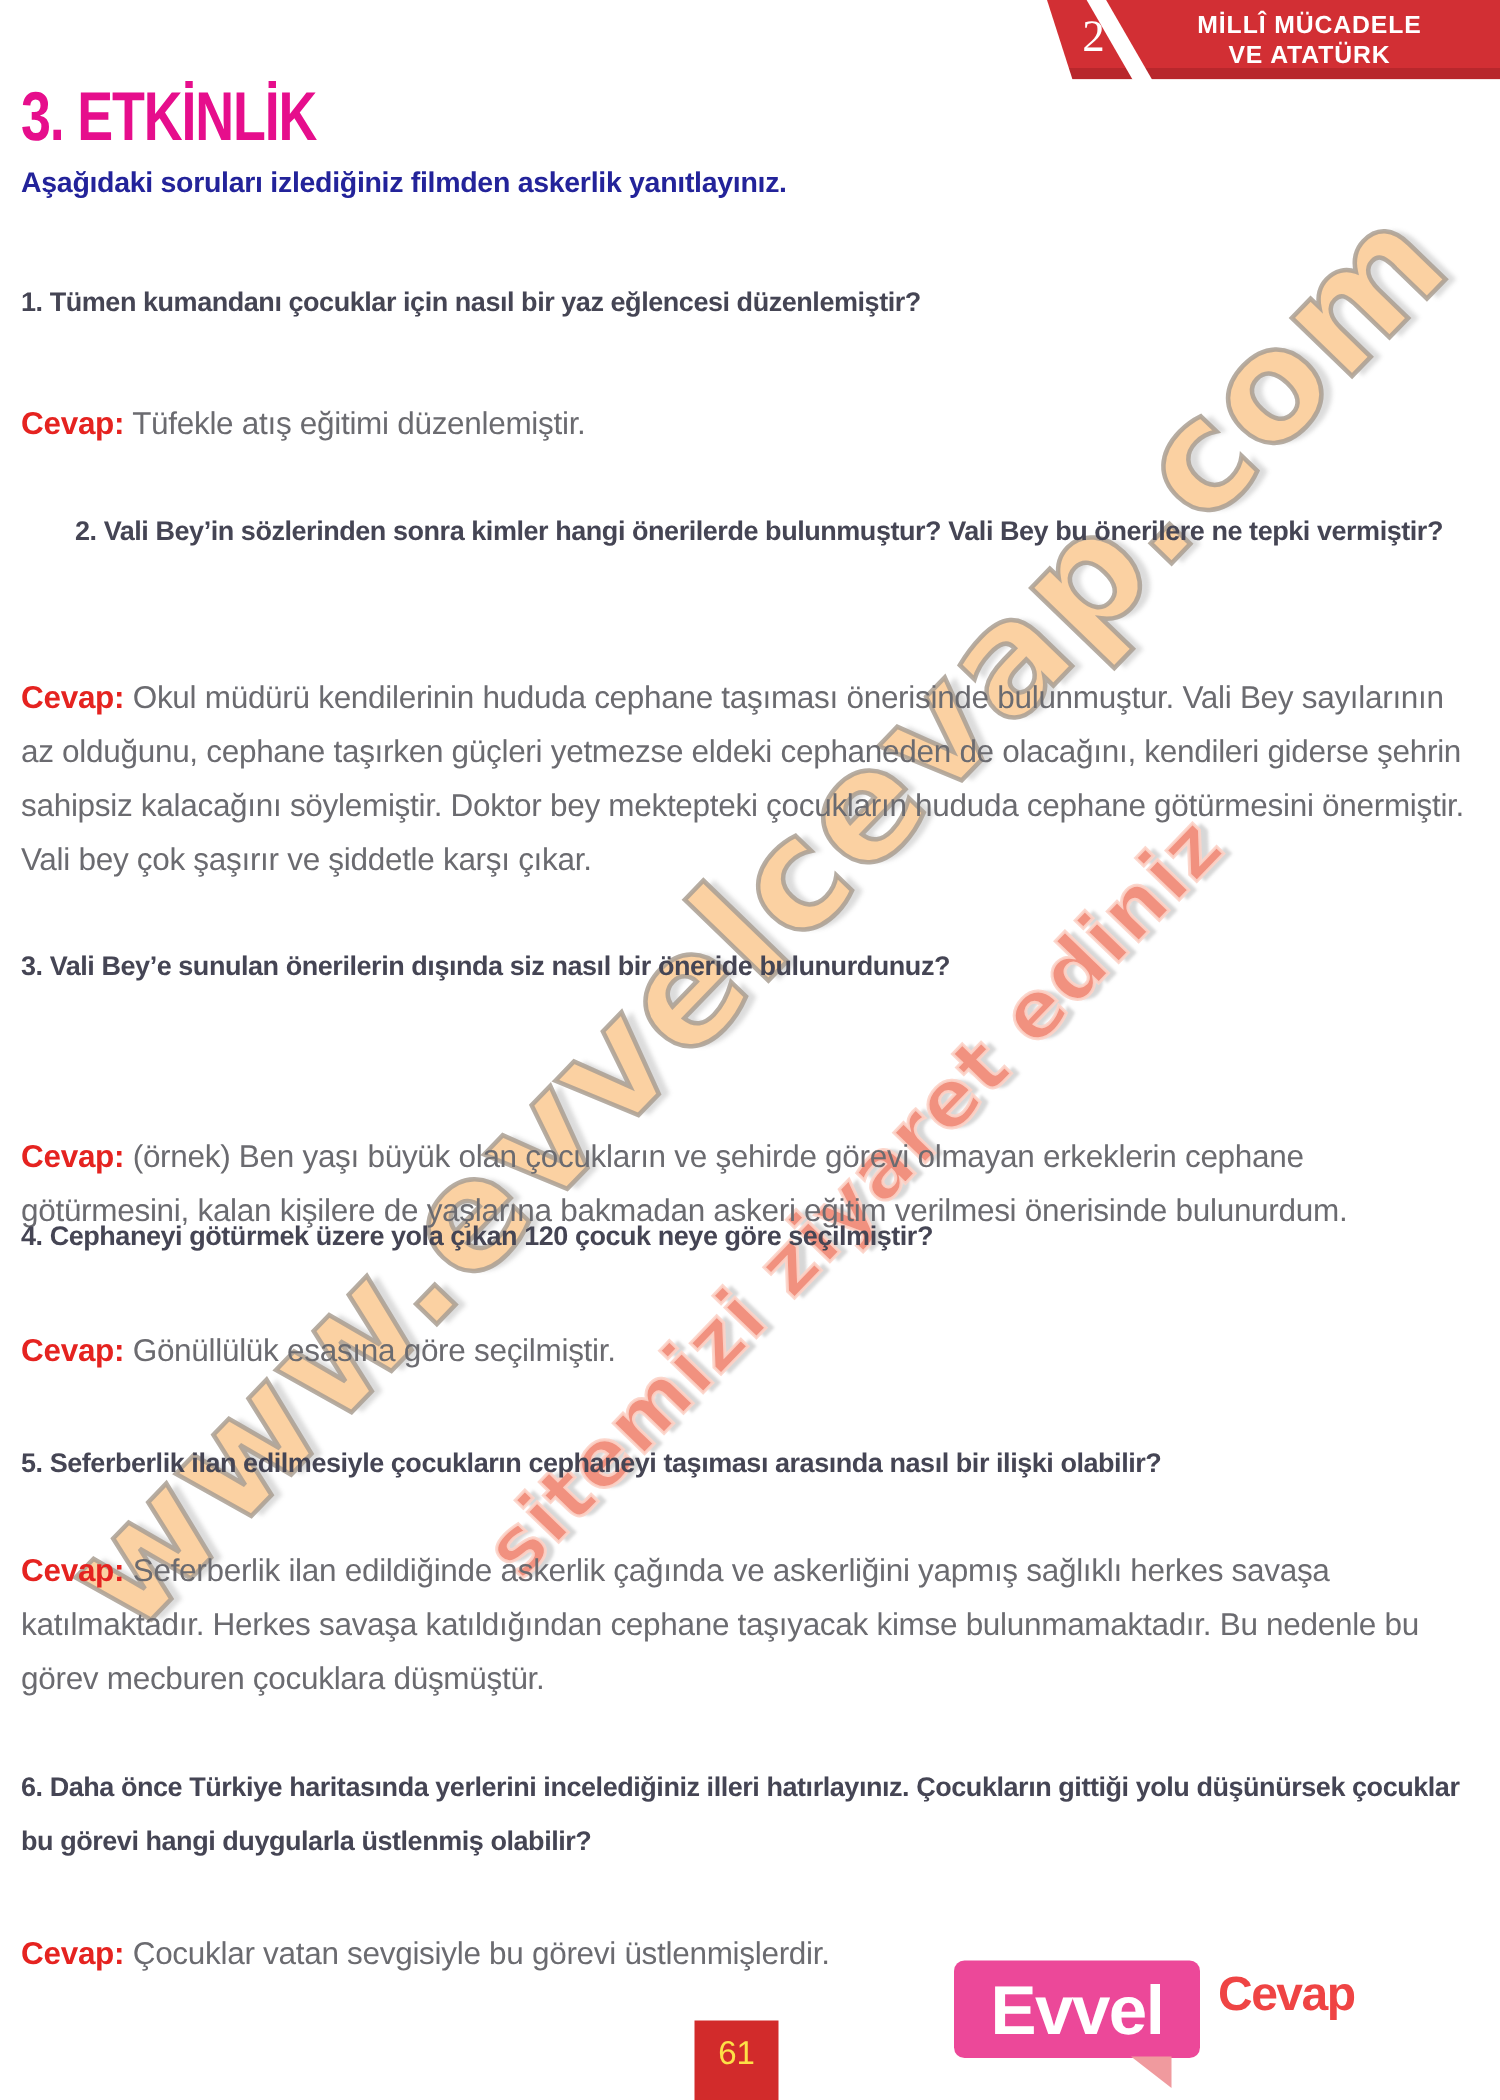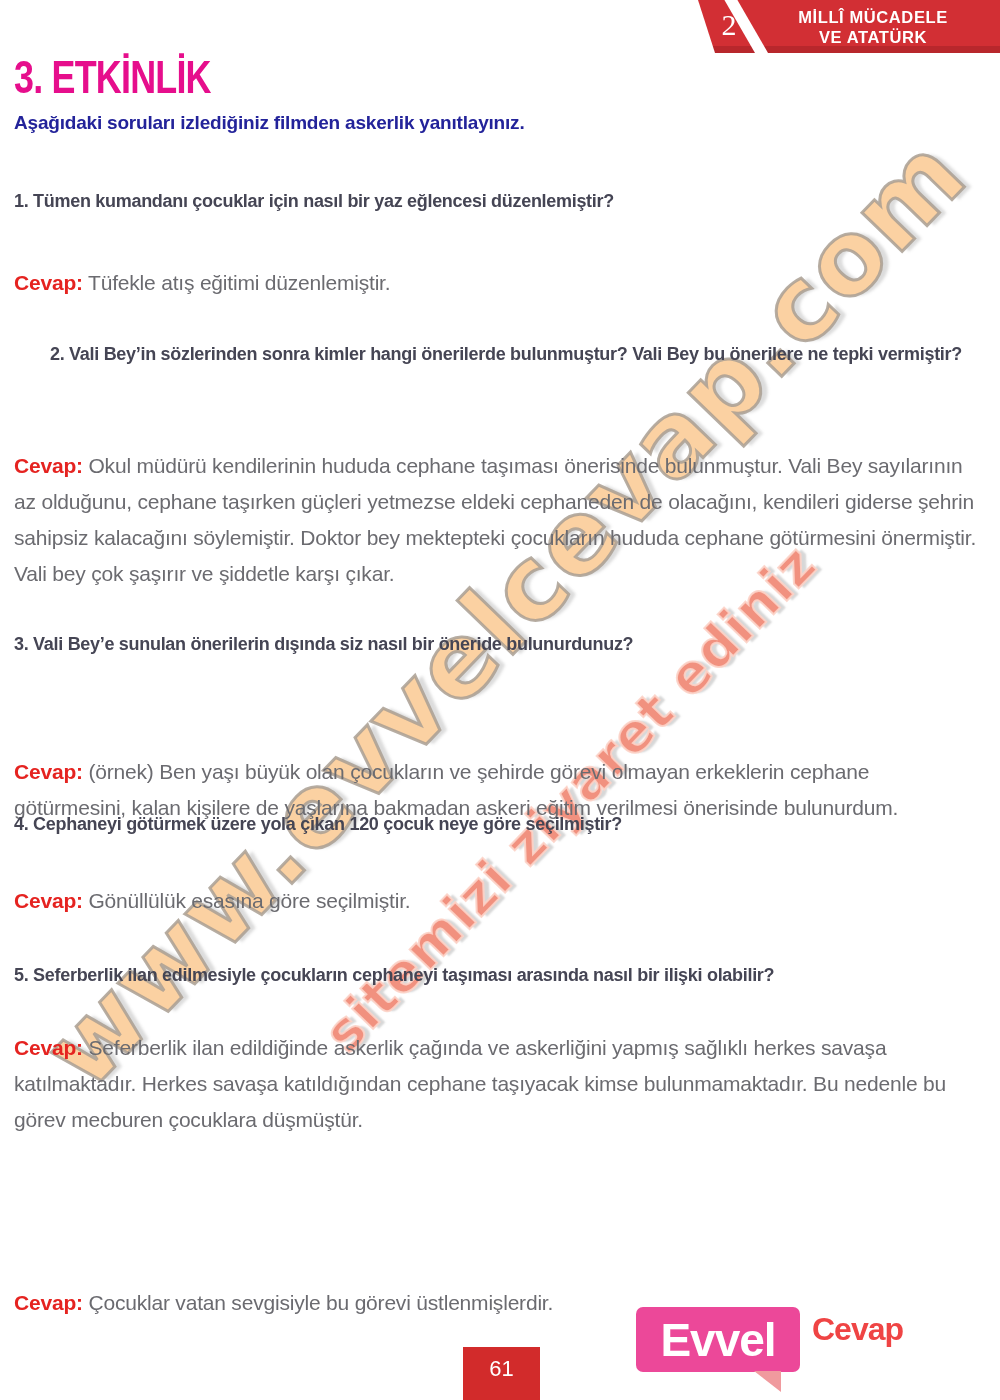--- a/index.html
+++ b/index.html
@@ -68,22 +68,22 @@
 
   .q1 { top:183px; }  .a1 { top:265px; }
   .q2 { top:336px;margin-left:36px; }  .a2 { top:448px; }
   .q3 { top:626px; }  .a3 { top:738px;margin-top:16px; }
   .q4 { top:806px; }  .a4 { top:883px; }
   .q5 { top:957px; }  .a5 { top:1030px; }
   .q6 { top:1173px; } .a6 { top:1285px; }
 
   
   .page-num-box {
-    position:absolute; left:463px; top:1347px; width:77px; height:53px;
-    background:#d22b2b; color:#ffffff; z-index:4;
+    position:absolute; left:463px; top:1347px; width:56px; height:53px;
+    background:#d22b2b; color:#fde047; z-index:4;
     display:flex; align-items:flex-start; justify-content:center;
     font-size:22px; padding-top:9px; box-sizing:border-box;
   }
   .logo { position:absolute; left:636px; top:1307px; z-index:4; }
   .logo-bubble {
     position:absolute; left:0; top:0; width:164px; height:65px;
     background:#ec4899; border-radius:7px;
     display:flex; align-items:center; justify-content:center;
   }
   .logo-bubble span {
@@ -127,20 +127,21 @@
 
   <p class="q q3">3. Vali Bey’e sunulan önerilerin dışında siz nasıl bir öneride bulunurdunuz?</p>
   <p class="a a3"><span class="cevap">Cevap:</span> <span>(örnek) Ben yaşı büyük olan çocukların ve şehirde görevi olmayan erkeklerin cephane götürmesini, kalan kişilere de yaşlarına bakmadan askeri eğitim verilmesi önerisinde bulunurdum.</span></p>
 
   <p class="q q4">4. Cephaneyi götürmek üzere yola çıkan 120 çocuk neye göre seçilmiştir?</p>
   <p class="a a4"><span class="cevap">Cevap:</span> <span>Gönüllülük esasına göre seçilmiştir.</span></p>
 
   <p class="q q5">5. Seferberlik ilan edilmesiyle çocukların cephaneyi taşıması arasında nasıl bir ilişki olabilir?</p>
   <p class="a a5"><span class="cevap">Cevap:</span> <span>Seferberlik ilan edildiğinde askerlik çağında ve askerliğini yapmış sağlıklı herkes savaşa katılmaktadır. Herkes savaşa katıldığından cephane taşıyacak kimse bulunmamaktadır. Bu nedenle bu görev mecburen çocuklara düşmüştür.</span></p>
 
+  <p class="q q6">6. Daha önce Türkiye haritasında yerlerini incelediğiniz illeri hatırlayınız. Çocukların gittiği yolu düşünürsek çocuklar bu görevi hangi duygularla üstlenmiş olabilir?</p>
   <p class="a a6"><span class="cevap">Cevap:</span> <span>Çocuklar vatan sevgisiyle bu görevi üstlenmişlerdir.</span></p>
 
   <div class="page-num-box">
     <span>61</span>
   </div>
 
   <div class="logo">
     <div class="logo-bubble">
       <span>Evvel</span>
     </div>

